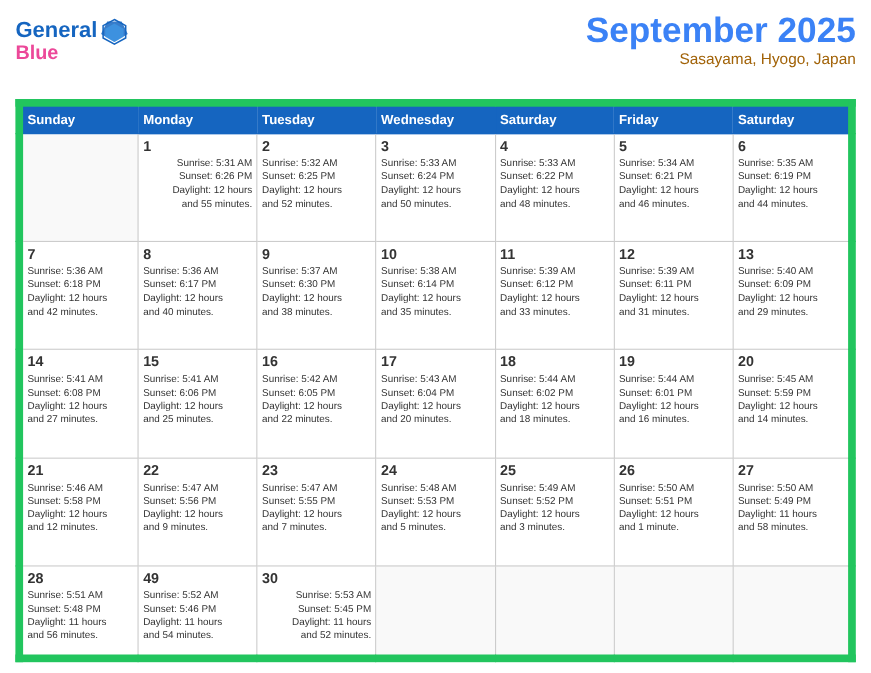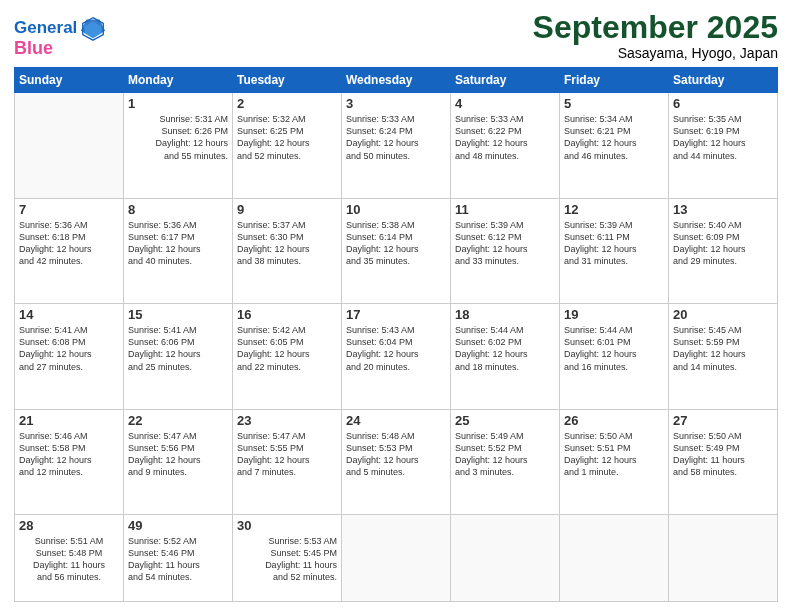--- a/index.html
+++ b/index.html
@@ -22,52 +22,53 @@
       align-items: flex-start;
       justify-content: space-between;
       margin-bottom: 6px;
     }
     .logo {
       display: flex;
       align-items: center;
       margin-top: 4px;
     }
     .logo-text {
-      font-size: 17px;
+      font-size: 20px;
       font-weight: bold;
       color: #333;
       line-height: 1.1;
     }
     .logo-text span {
       color: #1565c0;
     }
     .logo-icon {
       width: 28px;
       height: 28px;
       margin-left: 2px;
     }
     .title-area {
       text-align: right;
     }
     .month-title {
       font-size: 32px;
       font-weight: bold;
-      color: #14532d;
+      color: #3b82f6;
       line-height: 1.1;
     }
     .location {
       font-size: 14px;
-      color: #000000;
+      color: #a16207;
     }
     .calendar {
       flex: 1;
-      border: 1px solid #22c55e;
+      border: 7px solid #22c55e;
       border-collapse: collapse;
       width: 100%;
       table-layout: fixed;
+      margin-top: 23px;
     }
     .calendar th {
       background: #1565c0;
       color: #fff;
       font-size: 12px;
       font-weight: bold;
       padding: 5px 4px;
       text-align: left;
       border: 1px solid #1565c0;
     }
@@ -331,21 +332,21 @@
             <span class="day-num">27</span>
             <div class="day-info" style="white-space: pre-line;">Sunrise: 5:50 AM
 Sunset: 5:49 PM
 Daylight: 11 hours
 and 58 minutes.</div>
           </td>
         </tr>
         <tr class="last-row">
           <td>
             <span class="day-num">28</span>
-            <div class="day-info" style="white-space: pre-line; text-align: center;">Sunrise: 5:51 AM
+            <div class="day-info" style="white-space: pre-line;">Sunrise: 5:51 AM
 Sunset: 5:48 PM
 Daylight: 11 hours
 and 56 minutes.</div>
           </td>
           <td>
             <span class="day-num">49</span>
             <div class="day-info" style="white-space: pre-line;">Sunrise: 5:52 AM
 Sunset: 5:46 PM
 Daylight: 11 hours
 and 54 minutes.</div>

